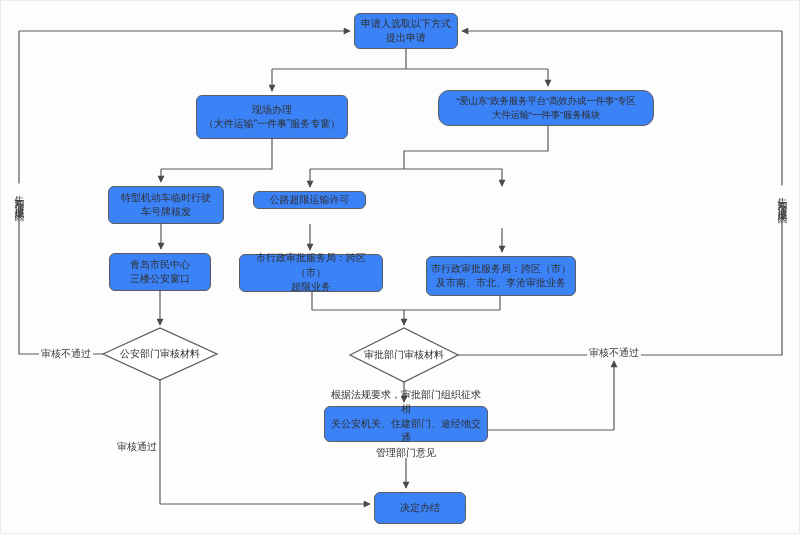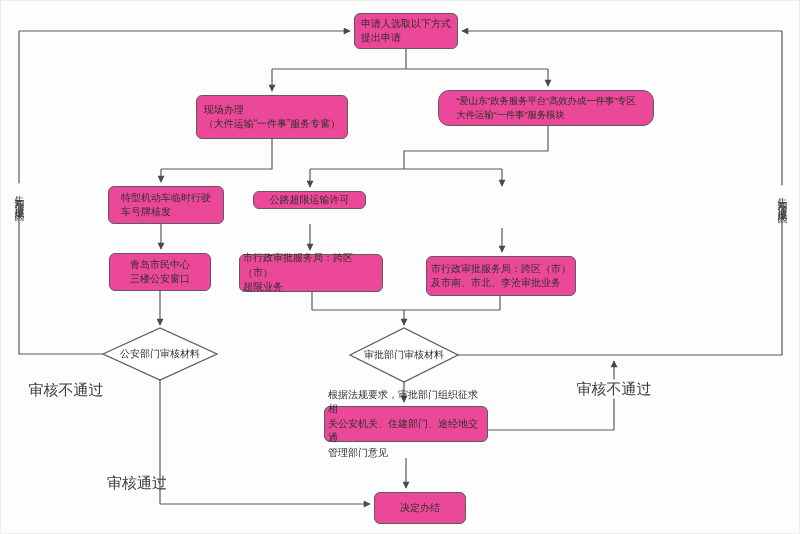--- a/index.html
+++ b/index.html
@@ -3,34 +3,34 @@
 <meta charset="utf-8">
 <style>
   html,body{margin:0;padding:0;background:#f4f4f4;}
   .canvas{
     position:relative;width:800px;height:534px;background:#fdfdfd;
     border:1px solid #ececec;box-sizing:border-box;overflow:hidden;
     font-family:"Liberation Sans",sans-serif;color:#2f2f2f;
   }
   svg.wires{position:absolute;left:0;top:0;width:800px;height:534px;}
   .node{
-    position:absolute;box-sizing:border-box;background:#ec4899;
+    position:absolute;box-sizing:border-box;background:#3b82f6;
     border:1.4px solid #5c5c5c;border-radius:6px;
-    display:flex;align-items:center;justify-content:center;
+    display:flex;align-items:center;justify-content:center;text-align:center;
     font-size:10px;line-height:1.45;white-space:pre-line;padding:2px 3px;
     z-index:2;
   }
   .node.small{font-size:9.5px;letter-spacing:-0.2px;border-radius:11px;}
   .dlabel{
     position:absolute;transform:translate(-50%,-50%);z-index:2;
     font-size:10px;white-space:nowrap;color:#2f2f2f;
   }
   .elabel{
     position:absolute;transform:translate(-50%,-50%);z-index:3;
-    font-size:15px;white-space:nowrap;color:#3a3a3a;background:#fdfdfd;padding:0 2px;margin-top:36px;
+    font-size:10px;white-space:nowrap;color:#3a3a3a;background:#fdfdfd;padding:0 2px;
   }
   .elabel.nobg{background:transparent;}
   .vlabel{
     position:absolute;transform:translate(-50%,-50%);z-index:3;
     font-size:10px;color:#3a3a3a;background:#fdfdfd;
     writing-mode:vertical-rl;text-orientation:upright;letter-spacing:3px;
     padding:3px 0;
   }
 </style>
 </head>

